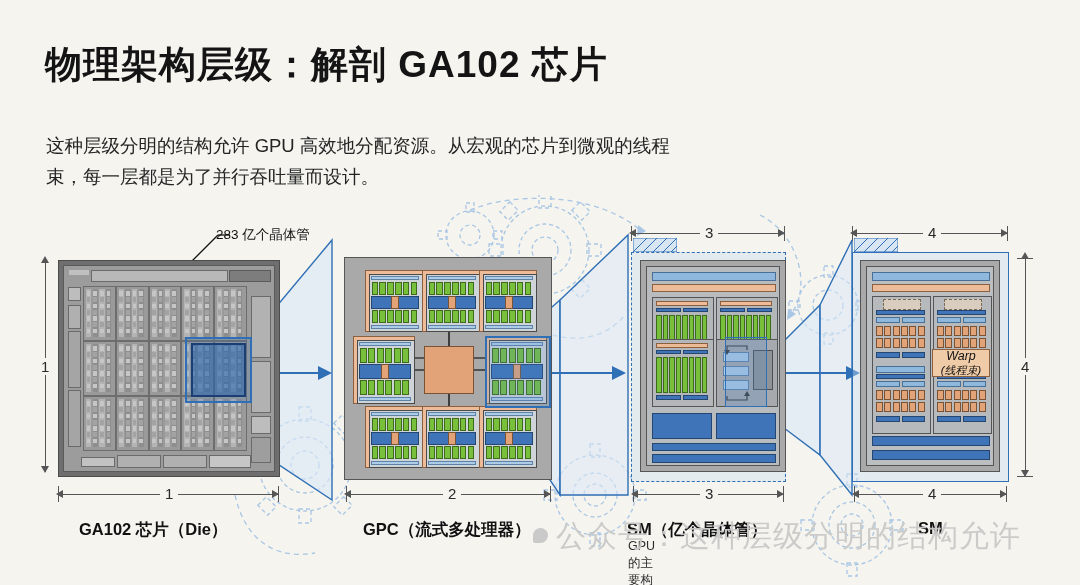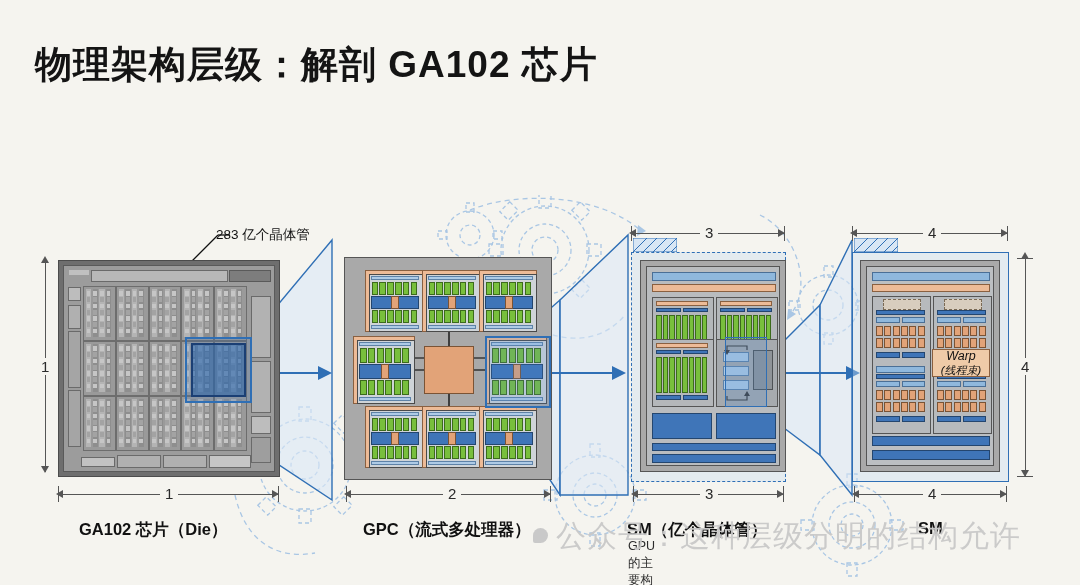--- a/index.html
+++ b/index.html
@@ -8,21 +8,21 @@
     background:#f5f4ef;
     font-family:"Liberation Sans","DejaVu Sans",sans-serif;
     color:#1a1a1a;
     overflow:hidden;
     position:relative;
   }
   .page{position:absolute;inset:0;}
 
   
   .title{
-    position:absolute;left:35px;top:40px;
+    position:absolute;left:45px;top:40px;
     font-size:37px;font-weight:bold;letter-spacing:1px;
     color:#141414;white-space:nowrap;
   }
   .subtitle{
     position:absolute;left:46px;top:130px;width:820px;
     font-size:18.5px;line-height:31px;color:#242424;
   }
 
   
   .gears{position:absolute;left:0;top:195px;width:1080px;height:390px;
@@ -82,20 +82,24 @@
     font-size:12.5px;color:#111;line-height:14px;box-sizing:border-box;
   }
   .warp-label .w2{font-size:11px;}
 </style>
 </head>
 <body>
 
 <div class="page">
 
   <div class="title">物理架构层级：解剖 GA102 芯片</div>
+  <div class="subtitle">
+    <div>这种层级分明的结构允许 GPU 高效地分配资源。从宏观的芯片到微观的线程</div>
+    <div>束，每一层都是为了并行吞吐量而设计。</div>
+  </div>
 
   <svg class="gears" viewBox="0 0 1080 390">
     <g fill="none" stroke="#a9c6e4" stroke-width="1.3" stroke-dasharray="4 3">
 
       <g transform="translate(545,55)">
         <circle r="44"></circle>
           <circle r="26"></circle>
           <circle r="13"></circle>
         <g>
           <rect x="-6" y="-56" width="12" height="14"></rect>

